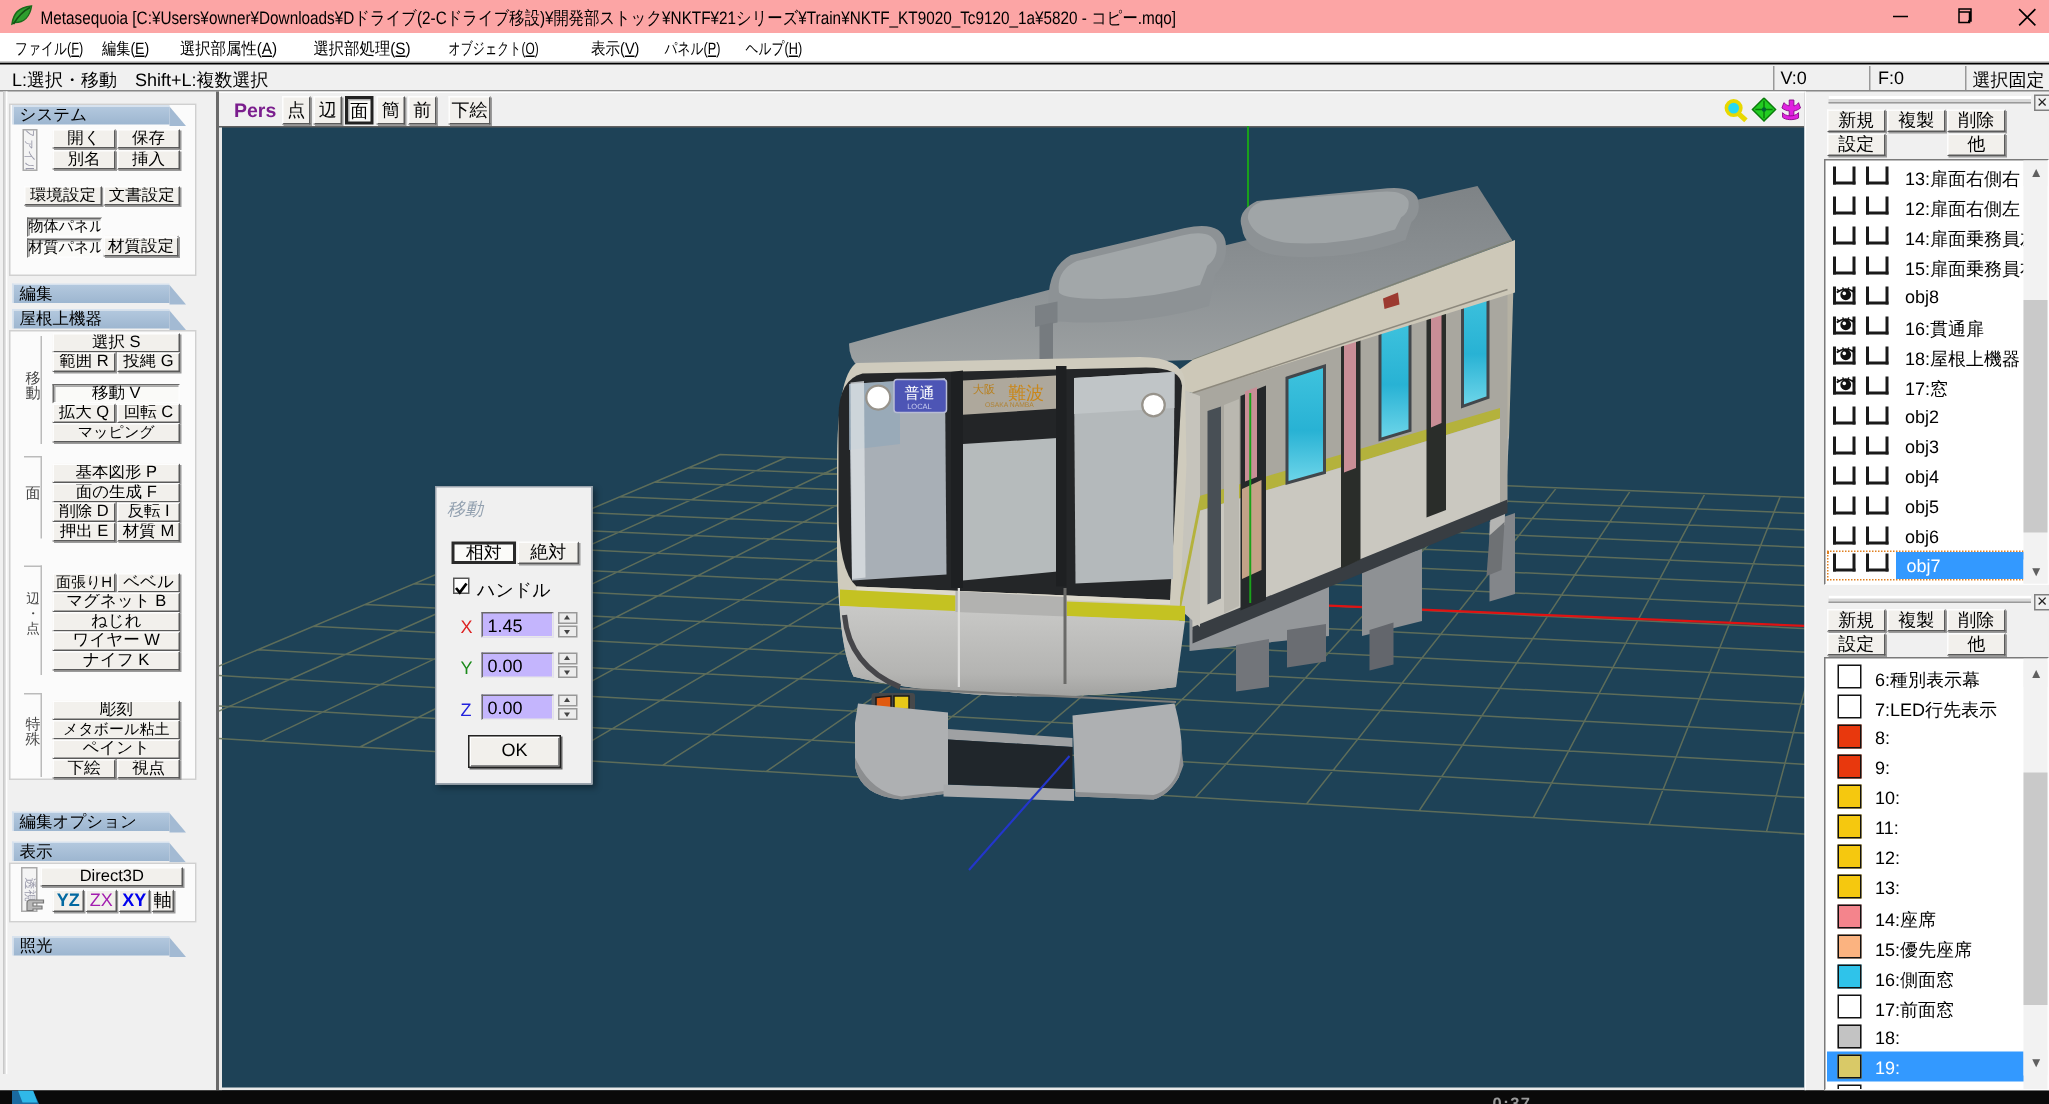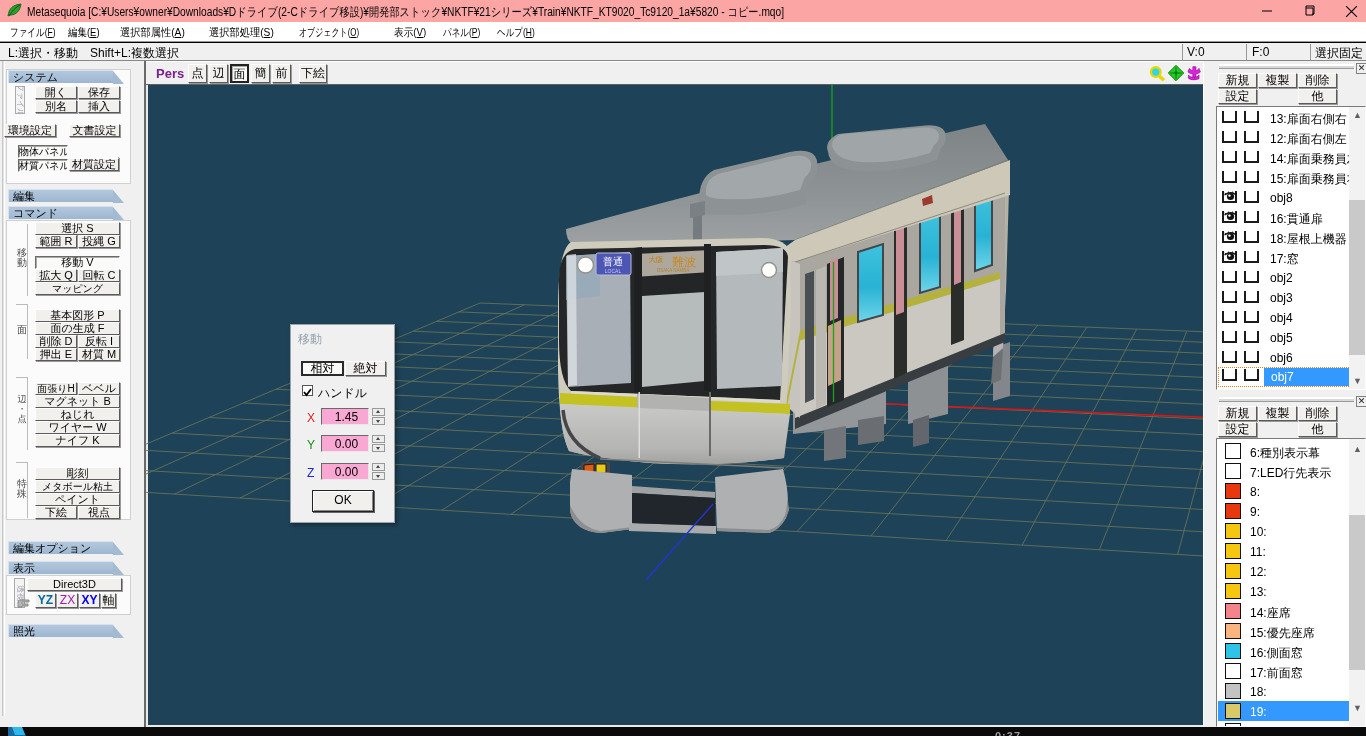--- a/index.html
+++ b/index.html
@@ -32,22 +32,22 @@
 .xbtn{position:absolute;width:11px;height:11px;background:#f0f0f0;border:1px solid #808080;font-size:9px;line-height:9px;text-align:center;color:#222;}
 .lbox{position:absolute;background:#fff;border:1px solid;border-color:#7a7a7a #fdfdfd #fdfdfd #7a7a7a;}
 .orow{position:absolute;left:1px;height:20px;width:131px;font-size:12px;white-space:nowrap;overflow:hidden;}
 .chk{position:absolute;top:3px;width:15px;height:12px;border:2px solid #1a1a1a;border-top:none;background:#fff;}
 .swatch{position:absolute;left:7px;top:2px;width:16px;height:16px;border:1px solid #111;}
 .sbar{position:absolute;width:17px;background:#f2f2f2;}
 .sarr{position:absolute;left:0;width:17px;height:17px;background:#f2f2f2;color:#606060;font-size:9px;text-align:center;line-height:17px;}
 .sthumb{position:absolute;left:0;width:17px;background:#c9c9c9;}
 
 #dialog{left:290px;top:324px;width:105px;height:199px;background:#f0f0f0;border:1px solid #9aa3ad;box-shadow:2px 2px 4px rgba(0,0,0,.35);}
-#dialog .dt{position:absolute;left:7px;top:6px;color:#93a1b0;font-size:12px;}
-.numin{position:absolute;width:48px;height:17px;background:#f9a8d4;border:1px solid;border-color:#6a6a6a #e8e8e8 #e8e8e8 #6a6a6a;font-size:12px;line-height:16px;padding-left:3px;text-align:center;}
+#dialog .dt{position:absolute;left:7px;top:6px;color:#93a1b0;font-size:12px;font-style:italic;}
+.numin{position:absolute;width:48px;height:17px;background:#c4b5fd;border:1px solid;border-color:#6a6a6a #e8e8e8 #e8e8e8 #6a6a6a;font-size:12px;line-height:16px;padding-left:3px;}
 .spin{position:absolute;width:13px;height:17px;}
 .spin b{position:absolute;left:0;width:13px;height:8px;background:#ececec;border:1px solid #999;}
 .spin b.u{top:0;}.spin b.d{top:9px;}
 .spin i{position:absolute;left:3px;width:0;height:0;border:2.5px solid transparent;}
 .spin b.u i{top:1px;border-bottom:3.5px solid #444;border-top:none;}
 .spin b.d i{top:2px;border-top:3.5px solid #444;border-bottom:none;}
 #bottombar{left:0;top:727px;width:1366px;height:9px;background:#0a0a0a;}
 </style></head>
 <body>
 <div class="abs" id="titlebar">
@@ -92,28 +92,28 @@
  <div class="abs" style="left:2px;top:0;width:3px;height:655px;border-left:1px solid #c8c8c8;border-right:1px solid #fff;background:#e4e4e4"></div>
  <div class="abs" style="left:6px;top:8px;width:125px;height:115px;background:#fbfbfb;border:1px solid #d0d0d0"></div>
  <div class="hdr" style="left:8px;top:9px;width:105px;height:13px">システム</div>
  <div class="vtab" style="left:15px;top:25px;width:10px;height:28px;">
       <span>ファイル</span>
     </div>
  <div class="btn" style="left:35px;top:25px;width:42px;height:13px">開く</div>
  <div class="btn" style="left:78px;top:25px;width:42px;height:13px">保存</div>
  <div class="btn" style="left:35px;top:39px;width:42px;height:13px">別名</div>
  <div class="btn" style="left:78px;top:39px;width:42px;height:13px">挿入</div>
- <div class="btn" style="left:4px;top:63px;width:52px;height:13px">環境設定</div>
+ <div class="btn" style="left:16px;top:63px;width:52px;height:13px">環境設定</div>
  <div class="btn" style="left:69px;top:63px;width:51px;height:13px">文書設定</div>
  <div class="btn dn" style="left:18px;top:84px;width:50px;height:13px;font-size:10px">物体パネル</div>
  <div class="btn" style="left:69px;top:96px;width:50px;height:13px">物体設定</div>
  <div class="btn dn" style="left:18px;top:98px;width:50px;height:13px;font-size:10px">材質パネル</div>
  <div class="btn" style="left:69px;top:97px;width:50px;height:13px">材質設定</div>
  <div class="hdr" style="left:8px;top:128px;width:105px;height:13px">編集</div>
- <div class="hdr" style="left:8px;top:145px;width:105px;height:13px">コマンド</div>
+ <div class="hdr" style="left:8px;top:145px;width:105px;height:13px">屋根上機器</div>
  <div class="abs" style="left:6px;top:159px;width:125px;height:300px;background:#fbfbfb;border:1px solid #d0d0d0"></div>
  <div class="abs" style="left:16px;top:163px;width:12px;height:72px;border-right:1px solid #bbb;">
       <div class="glab" style="top:24px">移<br>動</div>
     </div>
  <div class="btn" style="left:35px;top:161px;width:85px;height:13px">選択 S</div>
  <div class="btn" style="left:35px;top:174px;width:42px;height:13px">範囲 R</div>
  <div class="btn" style="left:78px;top:174px;width:42px;height:13px">投縄 G</div>
  <div class="btn dn" style="left:35px;top:195px;width:85px;height:13px">移動 V</div>
  <div class="btn" style="left:35px;top:208px;width:42px;height:13px">拡大 Q</div>
  <div class="btn" style="left:78px;top:208px;width:42px;height:13px">回転 C</div>

